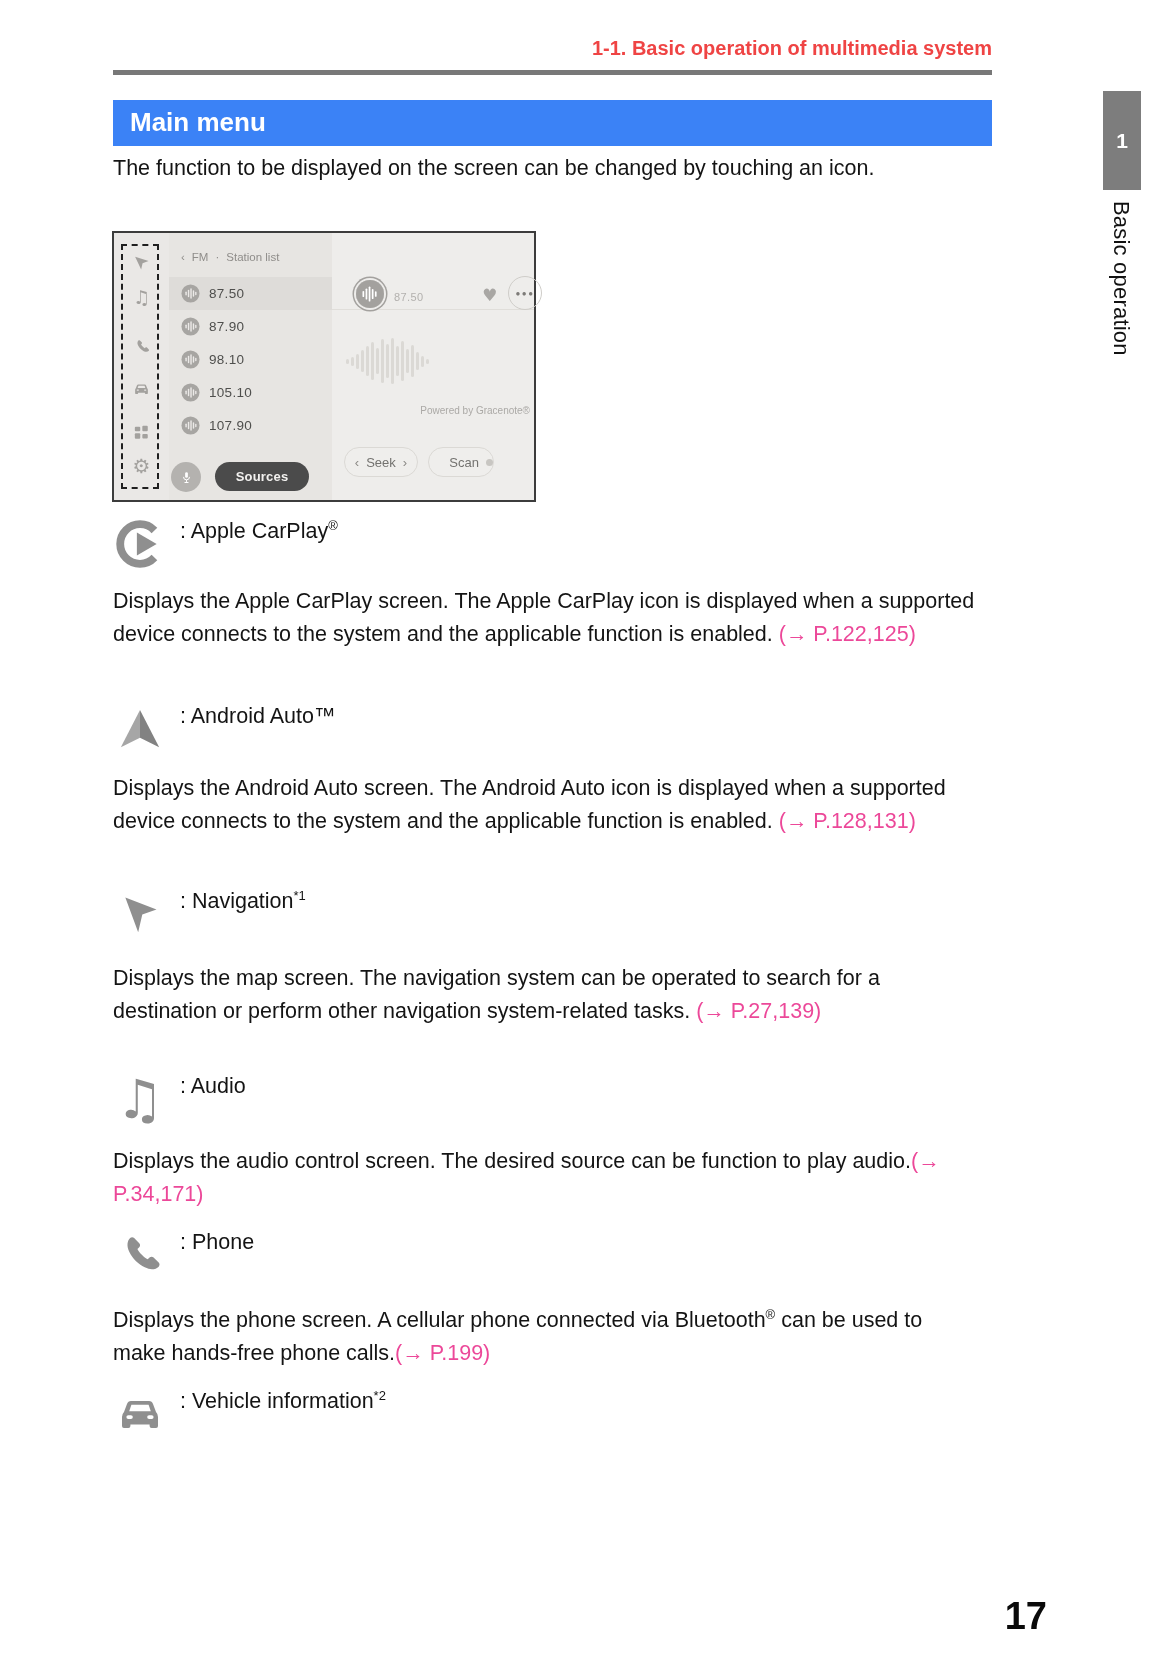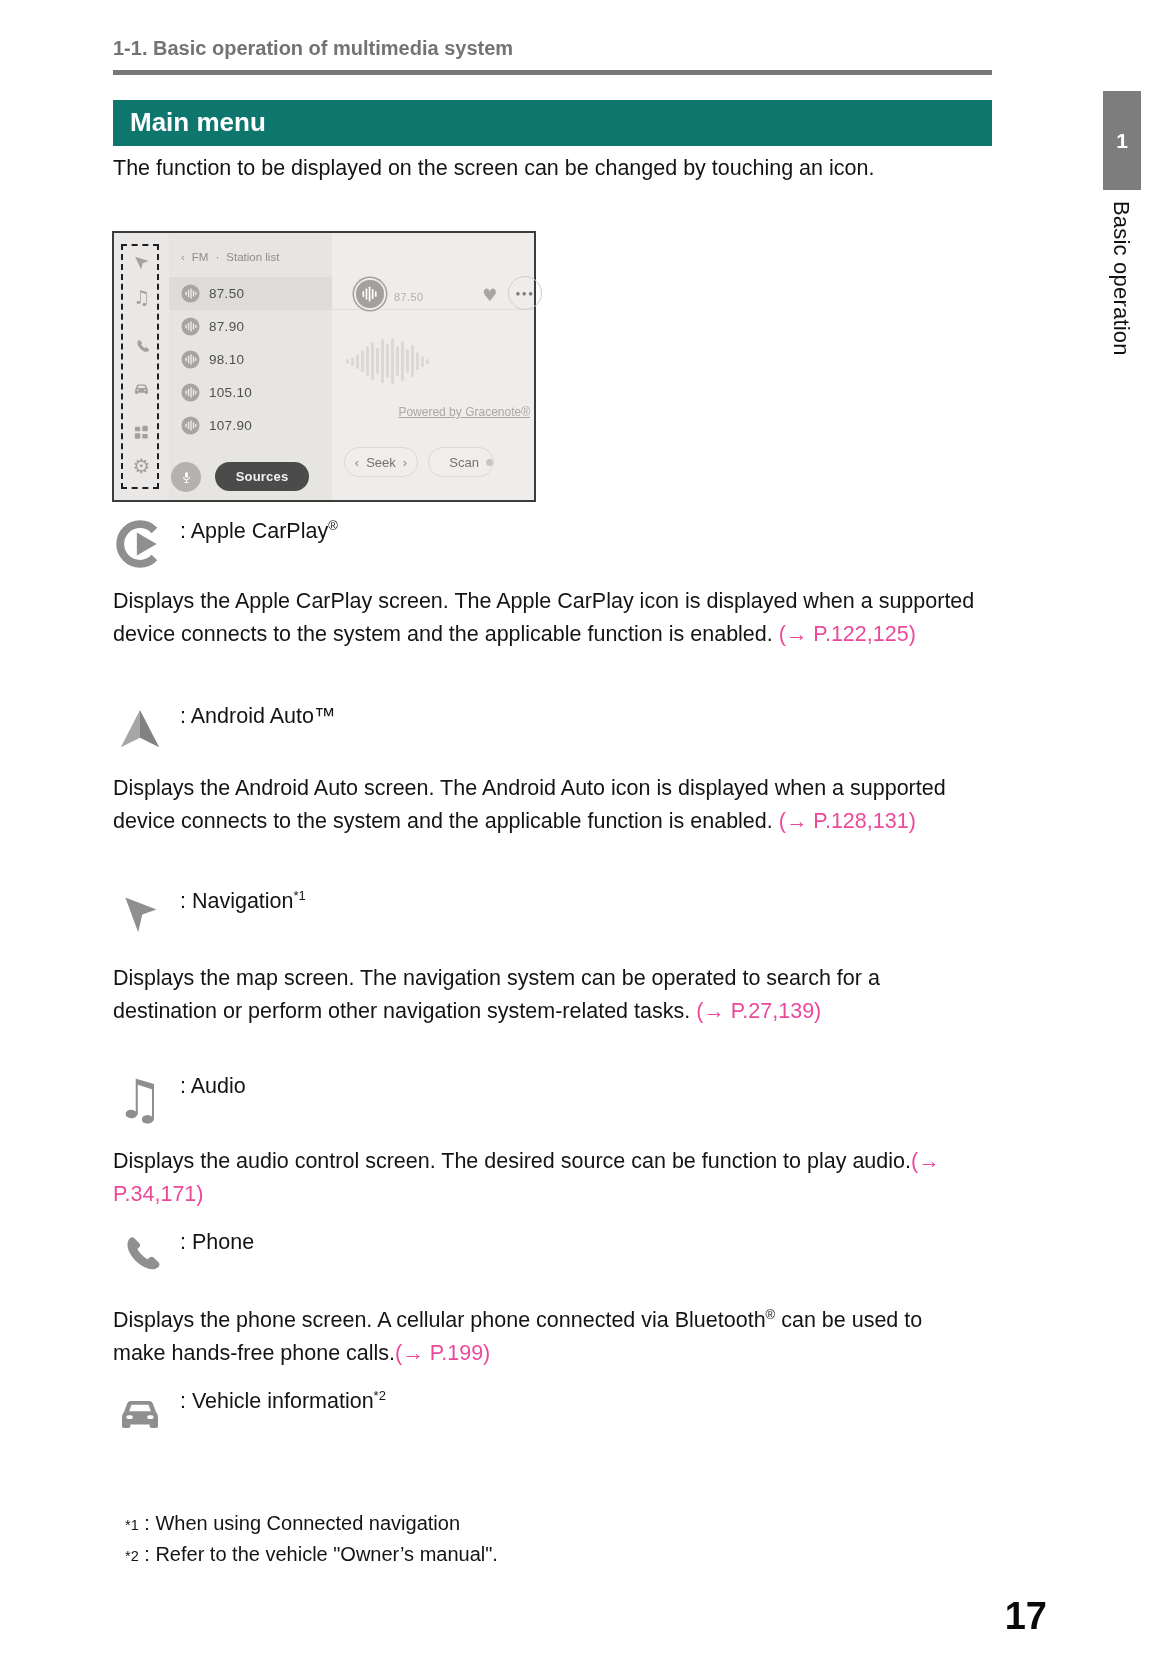--- a/index.html
+++ b/index.html
@@ -4,27 +4,27 @@
 <style>
   * { margin:0; padding:0; box-sizing:border-box; }
   html,body { background:#ffffff; }
   .page {
     position:relative; width:1165px; height:1653px; background:#ffffff;
     font-family:"Liberation Sans", sans-serif; color:#141414; overflow:hidden;
   }
   
   .running-header {
     position:absolute; top:37px; left:113px; width:879px;
-    text-align:left; font-size:20px; font-weight:bold; color:#737373;
+    text-align:right; font-size:20px; font-weight:bold; color:#ef4444;
   }
   .header-rule { position:absolute; top:70px; left:113px; width:879px; height:5px; background:#787878; }
   
   .banner {
     position:absolute; top:100px; left:113px; width:879px; height:46px;
-    background:#0f766e; color:#ffffff; font-size:26px; font-weight:bold;
+    background:#3b82f6; color:#ffffff; font-size:26px; font-weight:bold;
     line-height:45px; padding-left:17px;
   }
   
   .side-tab {
     position:absolute; left:1103px; top:91px; width:38px; height:99px;
     background:#7d7d7d; color:#ffffff; font-weight:bold; font-size:21px;
     display:flex; align-items:center; justify-content:center;
   }
   .side-label {
     position:absolute; left:1134px; top:201px; width:220px;
@@ -74,21 +74,21 @@
   .np-freq { position:absolute; left:62px; top:58px; font-size:11px; color:#b3b1ae; letter-spacing:0.4px; }
   .heart { position:absolute; left:150px; top:52px; font-size:17px; color:#a9a7a4; font-family:"DejaVu Sans",sans-serif; }
   .more-btn {
     position:absolute; left:176px; top:43px; width:34px; height:34px; border-radius:50%;
     border:1.5px solid #cfcdc9; color:#7d7b78; font-size:8px; letter-spacing:1.5px;
     display:flex; align-items:center; justify-content:center;
   }
   .waveform { position:absolute; left:14px; top:100px; width:80px; height:56px;
     display:flex; align-items:center; gap:2.5px; }
   .waveform span { width:2.5px; background:#dbd9d5; border-radius:2px; flex-shrink:0; }
-  .powered { position:absolute; right:4px; top:172px; font-size:12px; color:#abA9a6; color:#aba9a6;text-decoration:underline; }
+  .powered { position:absolute; right:4px; top:172px; font-size:10px; color:#abA9a6; color:#aba9a6; }
   .pill {
     position:absolute; top:214px; height:30px; border:1.5px solid #dbd9d5; border-radius:15px;
     display:flex; align-items:center; justify-content:center; gap:7px;
     font-size:13px; color:#73726f; background:#efeeec;
   }
   .pill .chev { font-size:13px; color:#8b8986; }
   .seek-pill { left:12px; width:74px; }
   .scan-pill { left:96px; width:66px;justify-content:flex-end; }
   .scan-dot { width:7px; height:7px; border-radius:50%; background:#c8c6c2; display:inline-block; }
   
@@ -372,19 +372,15 @@
       <svg viewBox="0 0 24 22" width="48" height="44">
           <path d="M3 17 v-4.5 q0-1.5 1-2.5 l1.5-4 Q6 4.5 7.5 4.5 h9 Q18 4.5 18.5 6 L20 10 q1 1 1 2.5 V17 q0 1-1 1 h-2.2 q-1 0-1-1 v-0.8 H7.2 V17 q0 1-1 1 H4 q-1 0-1-1 Z" fill="#8f8f8f"></path>
           <path d="M6.6 9.6 h10.8 l-1.1-3.2 h-8.6 Z" fill="#ffffff"></path>
           <rect x="5.2" y="11.6" width="3.2" height="1.9" rx="0.95" fill="#ffffff"></rect>
           <rect x="15.6" y="11.6" width="3.2" height="1.9" rx="0.95" fill="#ffffff"></rect>
         </svg>
     </span>
     <span class="item-label"><span>: Vehicle information</span><sup>*2</sup></span>
   </section>
 
-  <div class="footnotes">
-    <div class="footnote"><span class="fn-marker">*1</span><span> : When using Connected navigation</span></div>
-    <div class="footnote"><span class="fn-marker">*2</span><span> : Refer to the vehicle "Owner’s manual".</span></div>
-  </div>
 
   <div class="page-number">17</div>
 </div>
 
 </body></html>

